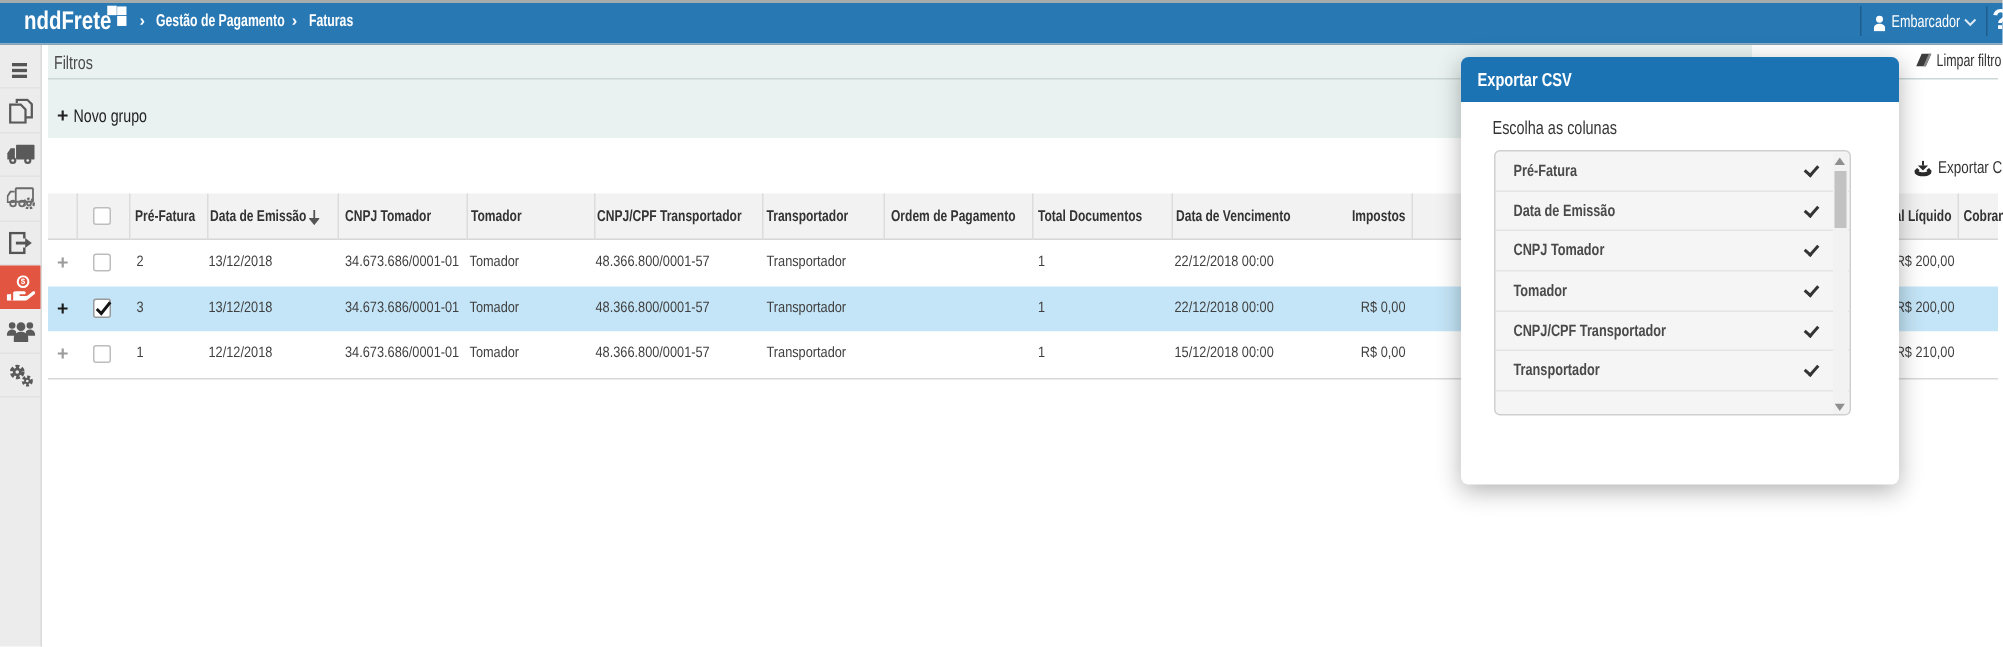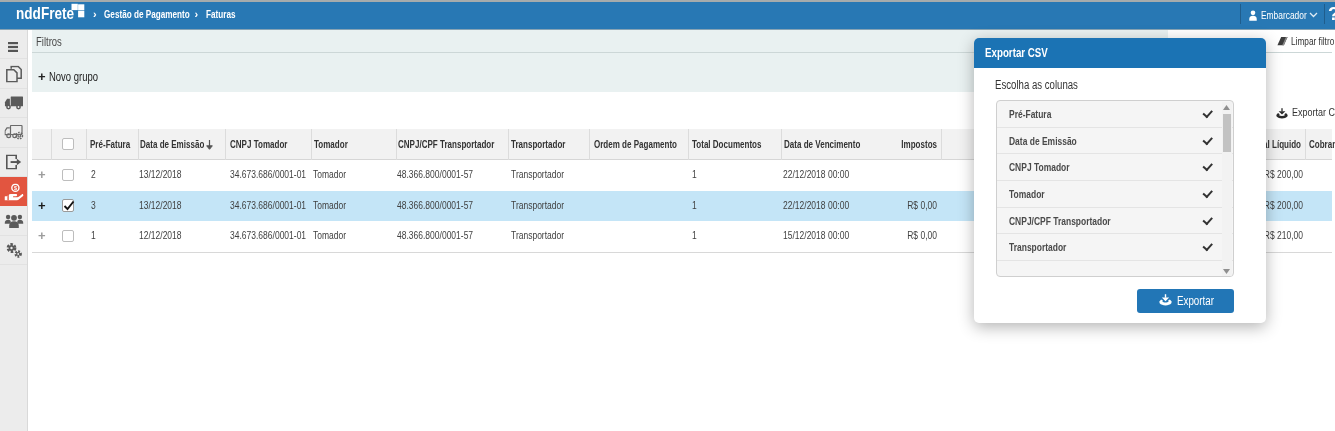--- a/index.html
+++ b/index.html
@@ -285,20 +285,13 @@
     <div id="mscroll">
       <svg style="position:absolute;left:1.5px;top:3px;" width="7" height="5" viewBox="0 0 7 5">
           <path d="M3.5,0 L7,5 L0,5 Z" fill="#8f8f8f"></path>
         </svg>
       <div id="mthumb"></div>
       <svg style="position:absolute;left:1.5px;bottom:3px;" width="7" height="5" viewBox="0 0 7 5">
           <path d="M3.5,5 L7,0 L0,0 Z" fill="#8f8f8f"></path>
         </svg>
     </div>
   </div>
-  <div class="abs" id="mbtn"><svg width="13" height="13" viewBox="0 0 12 12" style="vertical-align:-2px; margin-right:5px;">
-        <g fill="#fff">
-          <rect x="5.35" y="0.2" width="1.3" height="3.2"></rect>
-          <path d="M2.6,3.3 L9.4,3.3 L6,6.6 Z"></path>
-          <path d="M0.3,6.9 L2.0,5.0 L3.7,6.3 L3.1,7.2 C4.4,8.1 7.6,8.1 8.9,7.2 L8.3,6.3 L10.0,5.0 L11.7,6.9 L11.4,8.6 C9.2,11.2 2.8,11.2 0.6,8.6 Z"></path>
-        </g>
-      </svg><span style="display:inline-block; transform:scaleX(0.815); transform-origin:0 50%;">Exportar</span></div>
 </div>
 
 </body></html>

